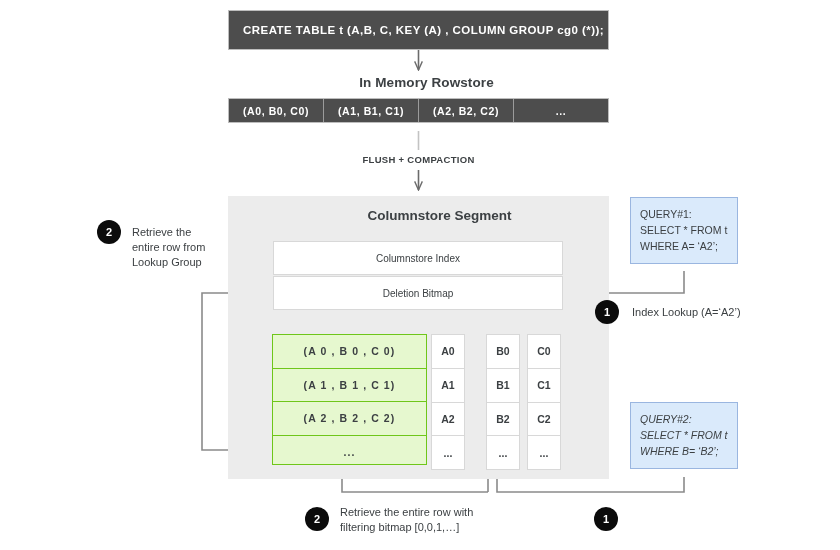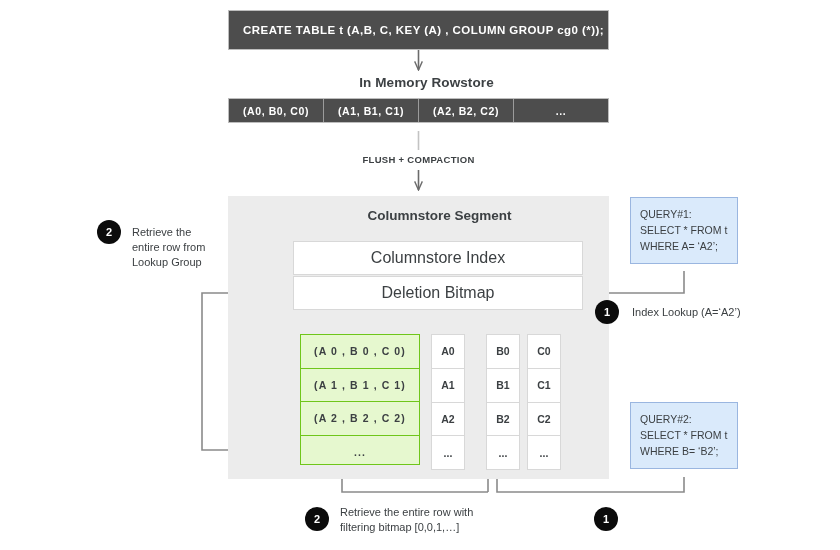--- a/index.html
+++ b/index.html
@@ -55,29 +55,29 @@
     background:#ececec;
   }
   .seg-title{
     left:228px;top:208px;width:381px;
     text-align:center;font-size:13.5px;font-weight:bold;color:#3c4043;padding-left:42px;
   }
 
   .wbox{
     background:#ffffff;border:1px solid #d8d8d8;
     display:flex;align-items:center;justify-content:center;
-    font-size:16px;color:#3c4043;margin-left:20px;
+    font-size:10px;color:#3c4043;
   }
   .csi{left:273px;top:241px;width:290px;height:34px;}
   .delbm{left:273px;top:276px;width:290px;height:34px;}
 
   
   .cg{
-    left:272px;top:334px;width:120px;height:131px;
-    background:#e6f8cf;border:1.5px solid #6fc61a;margin-left:28px;
+    left:272px;top:334px;width:155px;height:131px;
+    background:#e6f8cf;border:1.5px solid #6fc61a;
   }
   .cg .row{
     height:32.5px;display:flex;align-items:center;justify-content:center;
     font-size:10.5px;font-weight:bold;letter-spacing:1.1px;color:#3c4043;
     border-bottom:1.5px solid #6fc61a;
   }
   .cg .row:last-child{border-bottom:none;}
 
   
   .col{width:34px;height:131px;top:334px;}
@@ -92,21 +92,21 @@
   }
   .col .cellc:last-child{border-bottom:1px solid #d8d8d8;}
 
   
   .qbox{
     width:108px;background:#daeafb;border:1.5px solid #9ab6e0;
     padding:8px 9px 9px 9px;
     font-size:10.5px;line-height:16px;color:#3c4043;
   }
   .q1{left:630px;top:197px;}
-  .q2{left:630px;top:402px;}
+  .q2{left:630px;top:402px;font-style:italic;}
 
   
   .badge{
     width:24px;height:24px;border-radius:50%;
     background:#0b0b0b;color:#ffffff;
     display:flex;align-items:center;justify-content:center;
     font-size:11px;font-weight:bold;
   }
   .note{font-size:11px;line-height:15px;color:#3c4043;}
 

